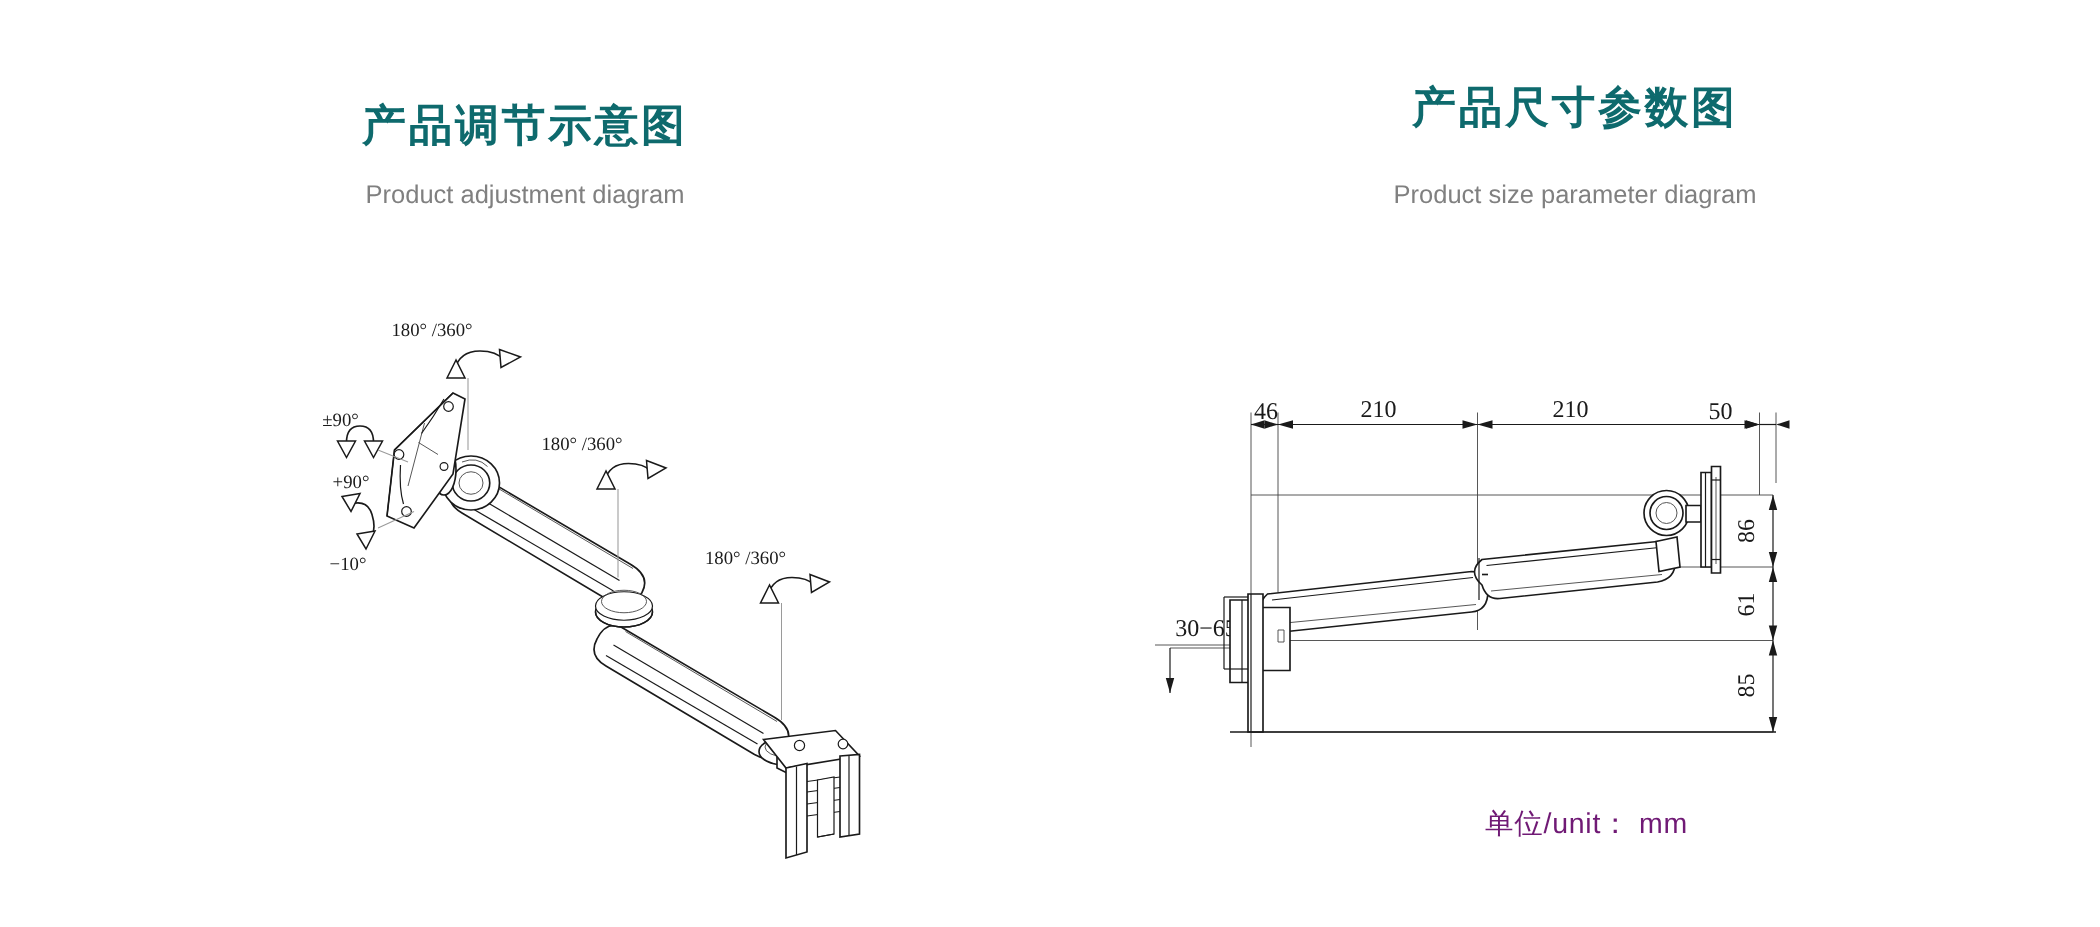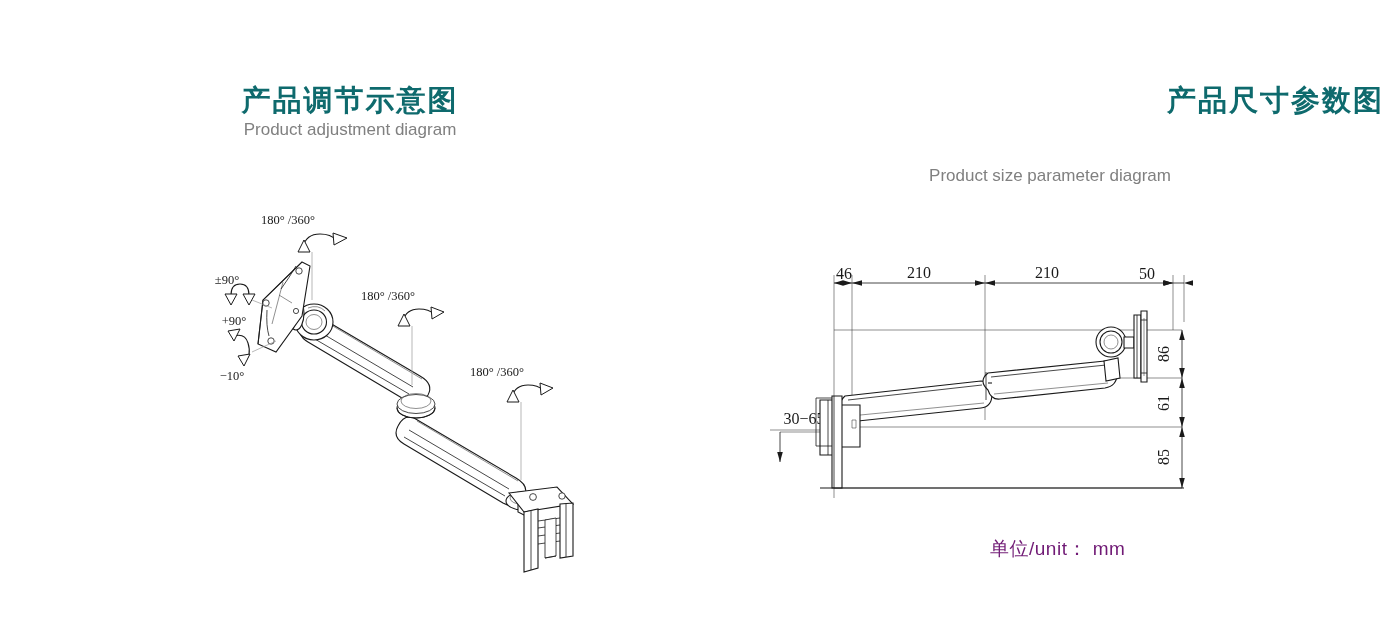--- a/index.html
+++ b/index.html
@@ -29,36 +29,36 @@
     width: 100%;
     text-align: center;
   }
   .panel-title {
     font-family: "Liberation Sans", "DejaVu Sans", sans-serif;
     font-size: 29px;
     font-weight: bold;
     color: #0e6a6d;
     letter-spacing: 2px;
     line-height: 1;
-    margin: 16px;
+    margin: 0;
     white-space: nowrap;
   }
   .panel-subtitle {
     font-family: "Liberation Sans", sans-serif;
     font-size: 17px;
     font-weight: normal;
     color: #808080;
     line-height: 1;
     margin: 0;
     white-space: nowrap;
   }
   #title-left    { top: 70px; }
   #subtitle-left { top: 121px; }
-  #title-right   { top: 70px; text-align: right; }
-  #subtitle-right{ top: 121px; margin-top: 46px; }
+  #title-right   { top: 58px; }
+  #subtitle-right{ top: 121px; }
 
   .diagram-svg {
     position: absolute;
     left: 0;
     top: 0;
     width: 700px;
     height: 618px;
     overflow: visible;
   }
 

